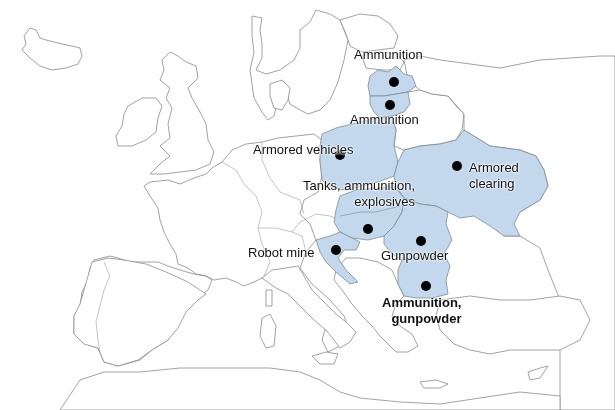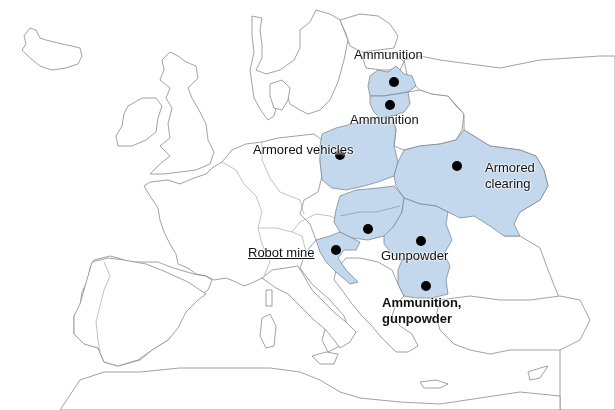--- a/index.html
+++ b/index.html
@@ -3,21 +3,21 @@
 <meta charset="utf-8">
 <style>
   html,body{margin:0;padding:0;background:#ffffff;}
   #stage{position:relative;width:615px;height:410px;overflow:hidden;background:#ffffff;font-family:"Liberation Sans",sans-serif;}
   svg{position:absolute;left:0;top:0;}
   .land{fill:#ffffff;stroke:#8a8a8a;stroke-width:0.8;stroke-linejoin:round;}
   .border{fill:none;stroke:#9a9a9a;stroke-width:0.6;}
   .hl{fill:#c3d8ec;stroke:#7e8a96;stroke-width:0.8;stroke-linejoin:round;}
   .hlb{fill:none;stroke:#7e8a96;stroke-width:0.6;}
   .dot{fill:#000000;}
-  .lbl{position:absolute;font-size:13px;line-height:16px;color:#111111;text-align:left;white-space:nowrap;
+  .lbl{position:absolute;font-size:13px;line-height:16px;color:#111111;text-align:right;white-space:nowrap;
        text-shadow:0 0 2px #fff,0 0 2px #fff,0 0 3px #fff;}
 </style>
 </head>
 <body>
 
 <div id="stage">
 <svg width="615" height="410" viewBox="0 0 615 410">
 
   <path class="land" d="M24,36 L30,28 L36,30 L40,38 L46,40 L54,42 L62,44 L72,46 L80,48 L82,56 L78,64 L66,68 L52,70 L40,66 L30,58 L22,50 L26,44 Z"></path>
 
@@ -82,25 +82,29 @@
   <circle class="dot" cx="457" cy="166" r="5"></circle>
   <circle class="dot" cx="368" cy="229" r="5"></circle>
   <circle class="dot" cx="336" cy="250" r="5"></circle>
   <circle class="dot" cx="421" cy="241" r="5"></circle>
   <circle class="dot" cx="426" cy="286" r="5"></circle>
 </svg>
 
 <div class="lbl" style="left:354px;top:47px;">Ammunition</div>
 <div class="lbl" style="left:350px;top:112px;">Ammunition</div>
 <div class="lbl" style="left:208px;top:142px;padding-left:45px;">Armored vehicles</div>
-<div class="lbl" style="left:469px;top:160px;text-align:left;margin-left:16px;">
+<div class="lbl" style="left:469px;top:160px;text-align:left;">
   <div>Armored</div>
   <div>clearing</div>
 </div>
-<div class="lbl" style="left:248px;top:245px;text-decoration:underline;">
+<div class="lbl" style="left:303px;top:178px;">
+  <div>Tanks, ammunition,</div>
+  <div>explosives</div>
+</div>
+<div class="lbl" style="left:248px;top:245px;">
   <div>Robot mine</div>
 </div>
 <div class="lbl" style="left:381px;top:248px;">Gunpowder</div>
 <div class="lbl" style="left:382px;top:295px;font-weight:bold;">
   <div>Ammunition,</div>
   <div>gunpowder</div>
 </div>
 </div>
 
 </body></html>

